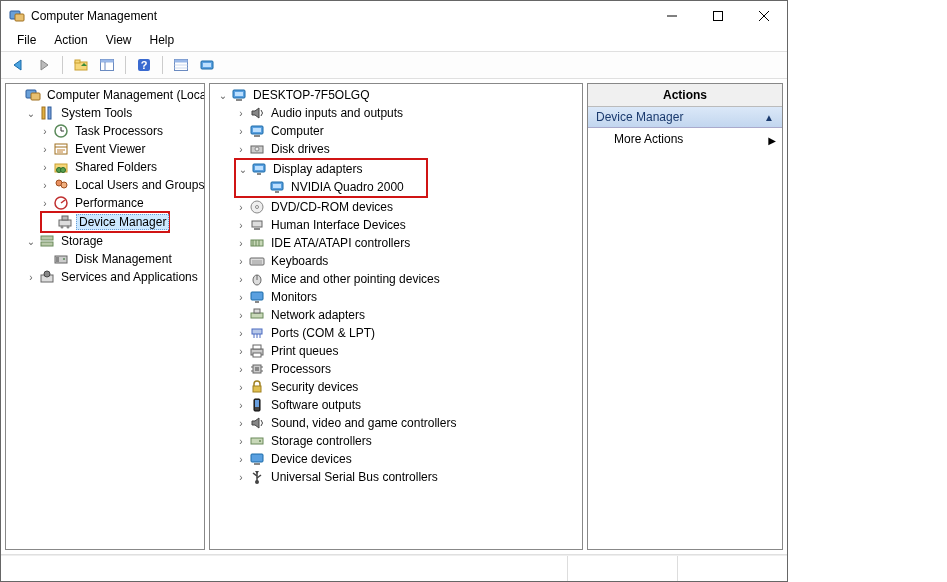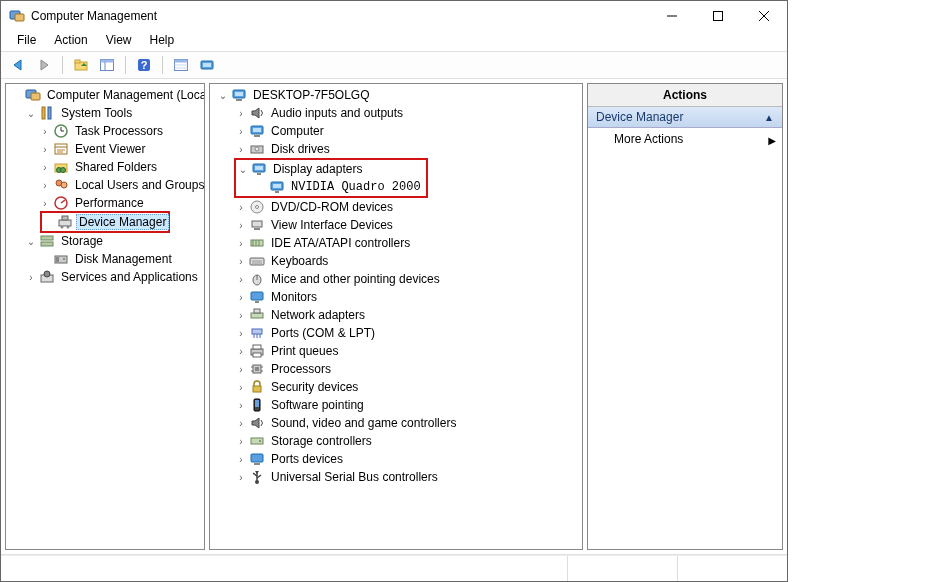--- a/index.html
+++ b/index.html
@@ -402,21 +402,21 @@
             <span class="expander">⌄</span>
             <span class="ticon">
                 <svg width="16" height="16">
                   <rect x="2" y="3" width="12" height="8" rx="1" fill="#5aa0e0" stroke="#1a6aa8"></rect>
                   <rect x="4" y="5" width="8" height="4" fill="#bde0ff"></rect>
                   <rect x="6" y="12" width="4" height="2" fill="#888"></rect>
                 </svg>
               </span>
             <span class="label">Display adapters</span>
           </div>
-          <div class="node" style="padding-left:18px;font-family:Liberation Mono, monospace;">
+          <div class="node" style="padding-left:18px;">
             <span class="expander blank">·</span>
             <span class="ticon">
                 <svg width="16" height="16">
                   <rect x="2" y="3" width="12" height="8" rx="1" fill="#5aa0e0" stroke="#1a6aa8"></rect>
                   <rect x="4" y="5" width="8" height="4" fill="#bde0ff"></rect>
                   <rect x="6" y="12" width="4" height="2" fill="#888"></rect>
                 </svg>
               </span>
             <span class="label">NVIDIA Quadro 2000</span>
           </div>
@@ -433,21 +433,21 @@
           <span class="label">DVD/CD-ROM devices</span>
         </div>
         <div class="node indent-c2">
           <span class="expander">›</span>
           <span class="ticon">
               <svg width="16" height="16">
                 <rect x="3" y="4" width="10" height="6" fill="#ddd" stroke="#666"></rect>
                 <rect x="5" y="11" width="6" height="2" fill="#888"></rect>
               </svg>
             </span>
-          <span class="label">View Interface Devices</span>
+          <span class="label">Human Interface Devices</span>
         </div>
         <div class="node indent-c2">
           <span class="expander">›</span>
           <span class="ticon">
               <svg width="16" height="16">
                 <rect x="2" y="5" width="12" height="6" fill="#c8d8b8" stroke="#6a8a5a"></rect>
                 <line x1="4" y1="5" x2="4" y2="11" stroke="#6a8a5a"></line>
                 <line x1="7" y1="5" x2="7" y2="11" stroke="#6a8a5a"></line>
                 <line x1="10" y1="5" x2="10" y2="11" stroke="#6a8a5a"></line>
               </svg>
@@ -543,21 +543,21 @@
           <span class="label">Security devices</span>
         </div>
         <div class="node indent-c2">
           <span class="expander">›</span>
           <span class="ticon">
               <svg width="16" height="16">
                 <rect x="5" y="2" width="6" height="12" rx="1" fill="#444" stroke="#000"></rect>
                 <rect x="6" y="3" width="4" height="7" fill="#6aa0e0"></rect>
               </svg>
             </span>
-          <span class="label">Software pointing</span>
+          <span class="label">Software outputs</span>
         </div>
         <div class="node indent-c2">
           <span class="expander">›</span>
           <span class="ticon">
               <svg width="16" height="16">
                 <polygon points="3,6 6,6 10,3 10,13 6,10 3,10" fill="#888" stroke="#444"></polygon>
                 <path d="M12 5 Q15 8 12 11" fill="none" stroke="#444"></path>
               </svg>
             </span>
           <span class="label">Sound, video and game controllers</span>
@@ -573,21 +573,21 @@
           <span class="label">Storage controllers</span>
         </div>
         <div class="node indent-c2">
           <span class="expander">›</span>
           <span class="ticon">
               <svg width="16" height="16">
                 <rect x="2" y="3" width="12" height="8" rx="1" fill="#5aa0e0" stroke="#1a6aa8"></rect>
                 <rect x="5" y="12" width="6" height="2" fill="#888"></rect>
               </svg>
             </span>
-          <span class="label">Ports devices</span>
+          <span class="label">Device devices</span>
         </div>
         <div class="node indent-c2">
           <span class="expander">›</span>
           <span class="ticon">
               <svg width="16" height="16">
                 <line x1="8" y1="2" x2="8" y2="14" stroke="#444" stroke-width="1.5"></line>
                 <circle cx="8" cy="13" r="2" fill="#444"></circle>
                 <polyline points="8,7 4,4" fill="none" stroke="#444" stroke-width="1.5"></polyline>
                 <polyline points="8,9 12,6" fill="none" stroke="#444" stroke-width="1.5"></polyline>
                 <polygon points="6,2 10,2 8,5" fill="#444"></polygon>

